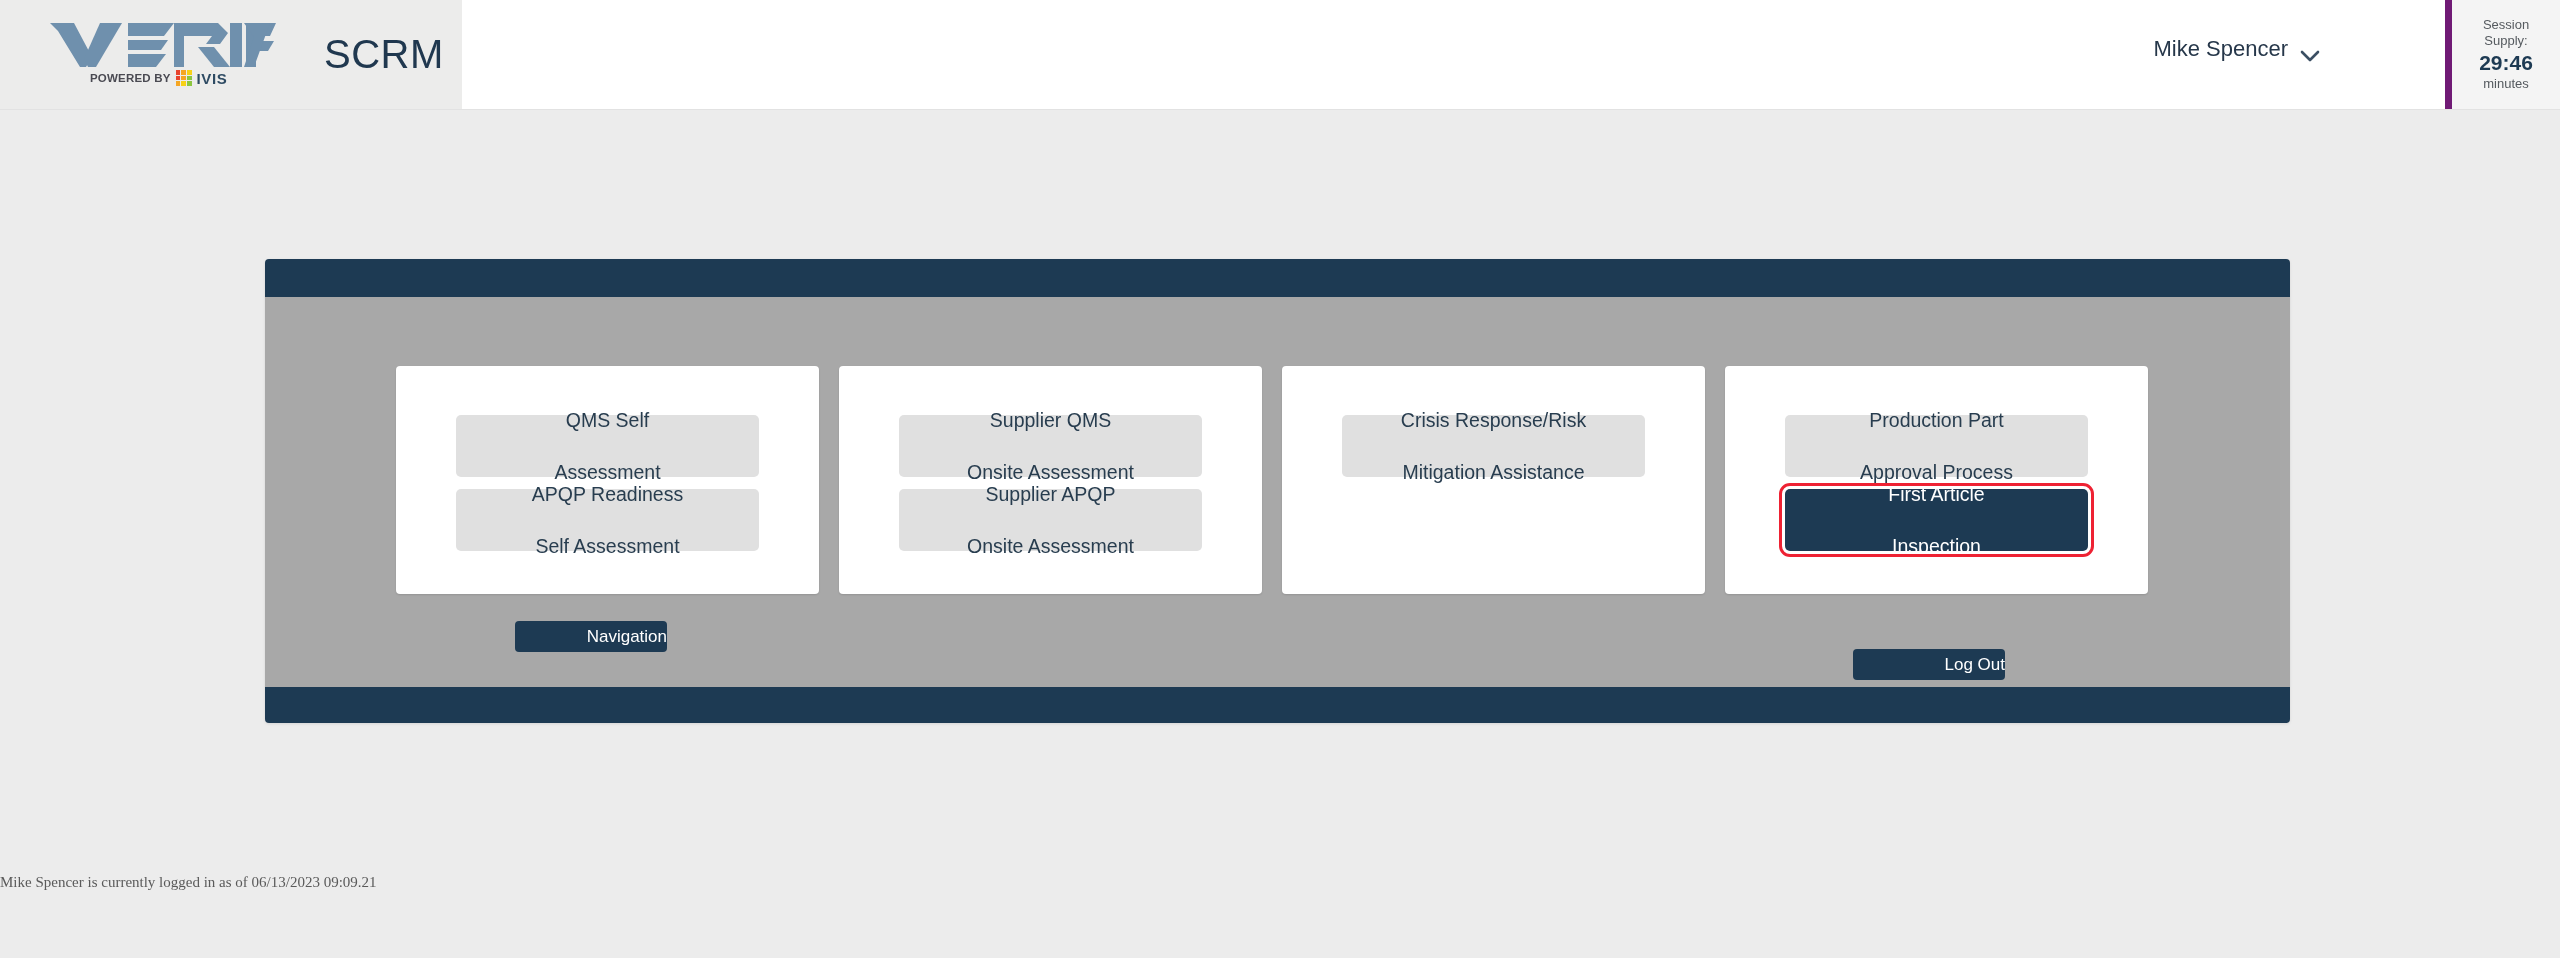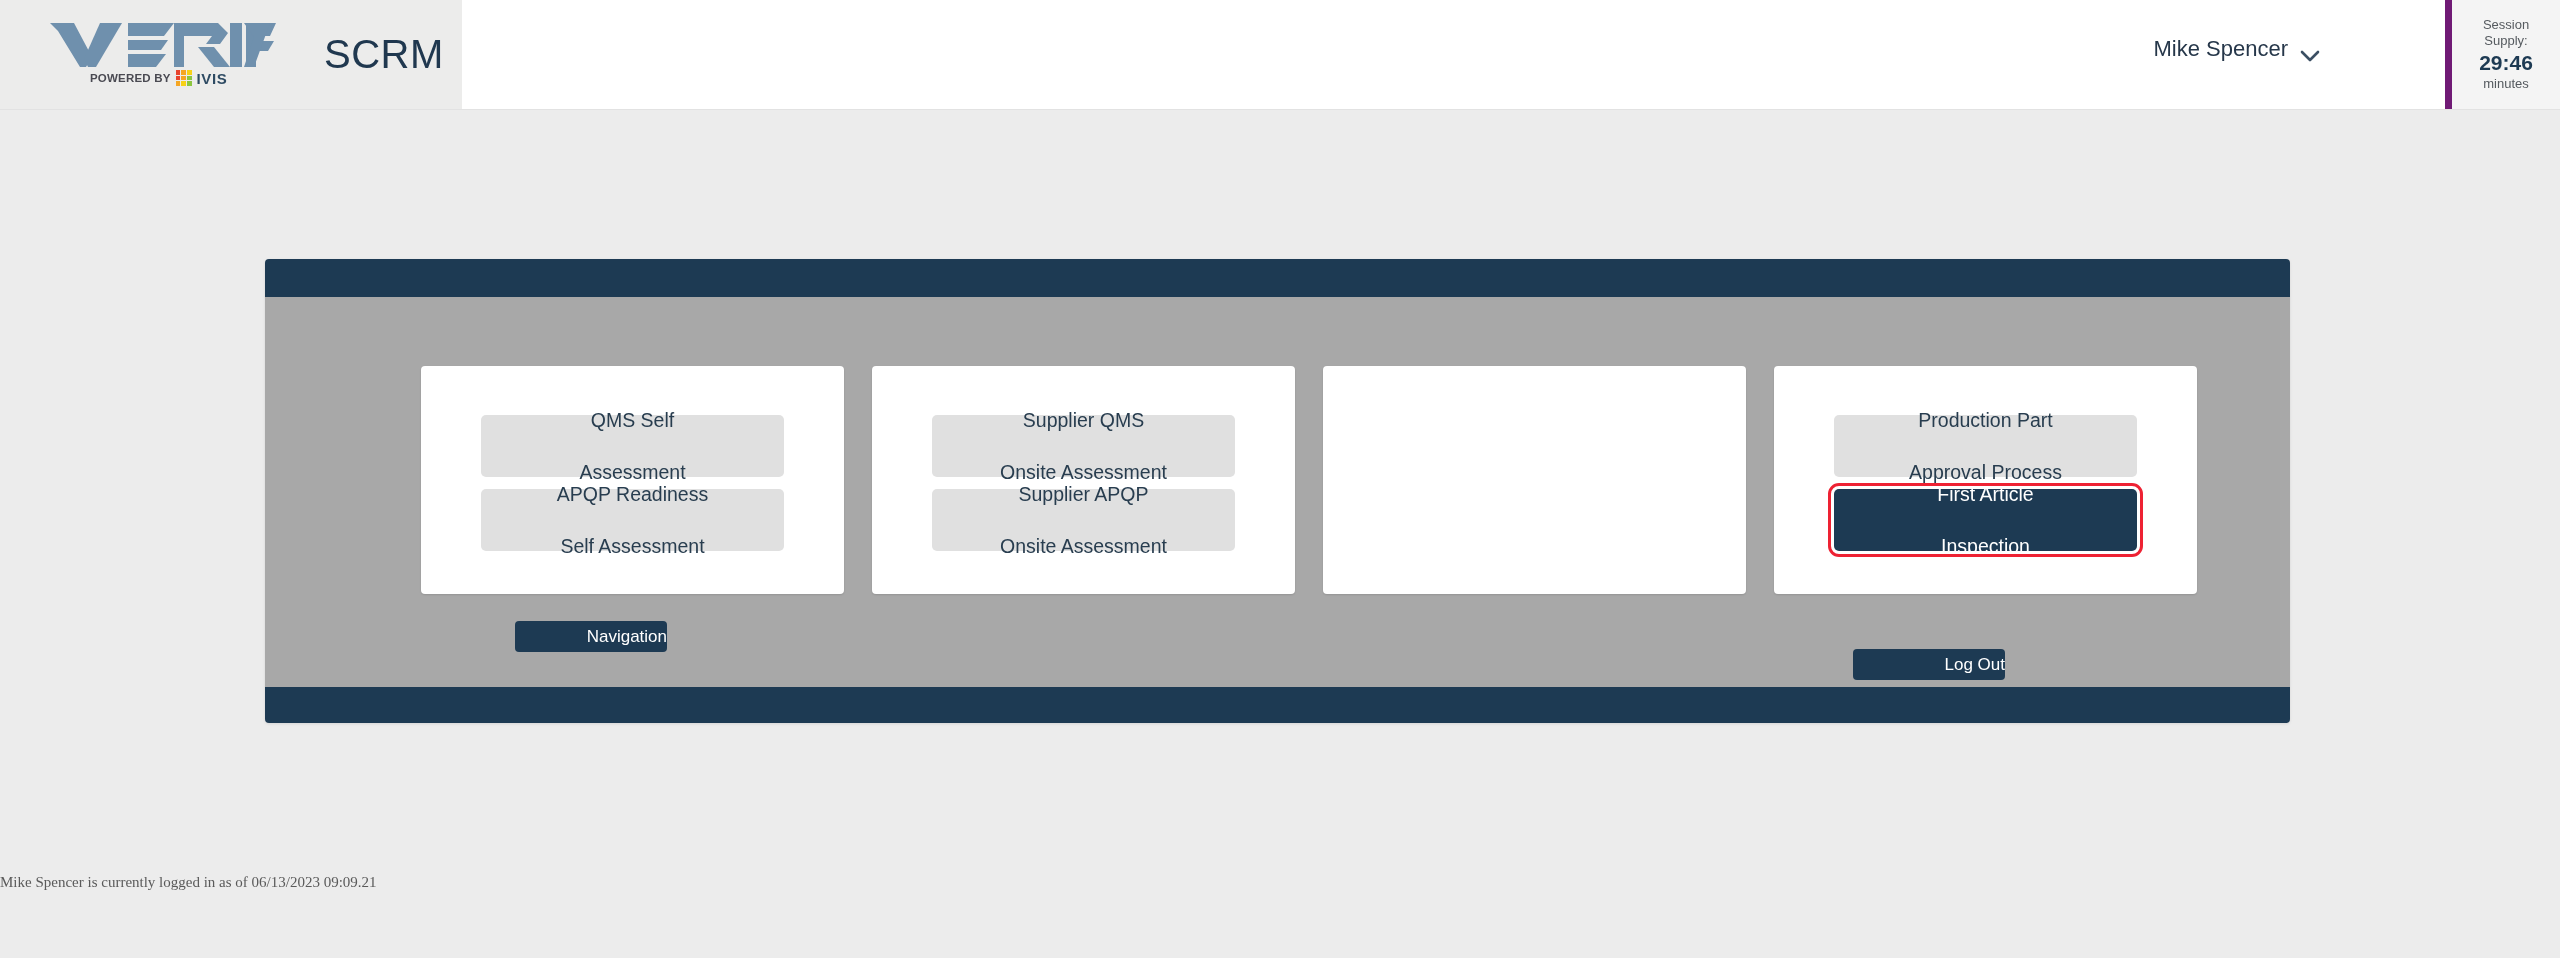--- a/index.html
+++ b/index.html
@@ -122,22 +122,21 @@
     height: 390px;
     background: #a8a8a8;
     position: relative;
   }
 
   .cards {
     position: absolute;
     top: 69px;
     left: 131px;
     display: flex;
-    gap: 28px;
-    margin-left: 25px;
+    gap: 20px;
   }
   .card {
     width: 423px;
     height: 228px;
     background: #ffffff;
     border-radius: 4px;
     display: flex;
     flex-direction: column;
     align-items: center;
     justify-content: flex-start;
@@ -287,20 +286,23 @@
       <div class="card">
         <button class="opt-btn">
           <span><span>Supplier QMS</span><br><span>Onsite Assessment</span></span>
         </button>
         <button class="opt-btn">
           <span><span>Supplier APQP</span><br><span>Onsite Assessment</span></span>
         </button>
       </div>
 
       <div class="card">
+        <button class="opt-btn">
+          <span><span>Crisis Response/Risk</span><br><span>Mitigation Assistance</span></span>
+        </button>
       </div>
 
       <div class="card">
         <button class="opt-btn">
           <span><span>Production Part</span><br><span>Approval Process</span></span>
         </button>
         <button class="opt-btn active highlighted">
           <span><span>First Article</span><br><span>Inspection</span></span>
         </button>
       </div>

